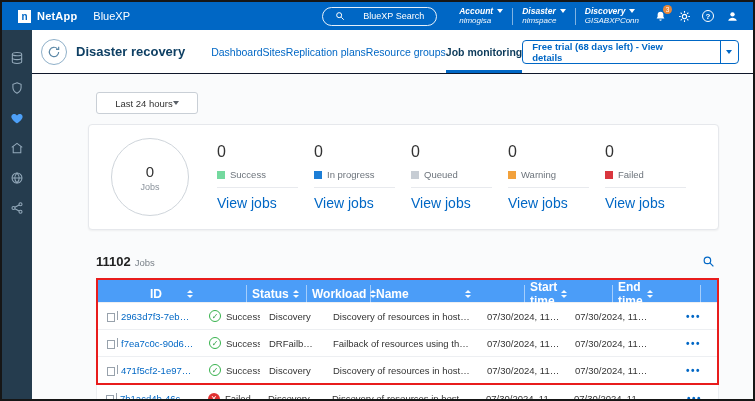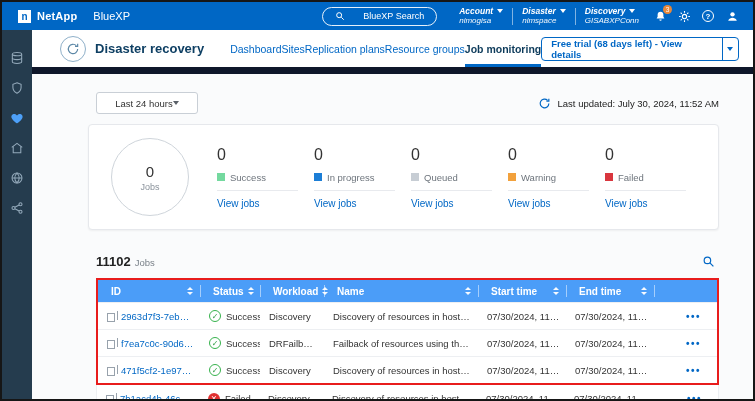--- a/index.html
+++ b/index.html
@@ -35,22 +35,22 @@
 
   
   .sidebar { position:absolute; top:28px; left:0; bottom:0; width:30px; background:#253c4e;
              display:flex; flex-direction:column; align-items:center; padding-top:20px; gap:15px; }
   .side-icon { width:15px; height:15px; color:#93a9ba; cursor:pointer; display:flex;
                align-items:center; justify-content:center; }
   .side-icon.active { color:#4da0f8; }
 
   
   .main { position:absolute; top:28px; left:30px; right:0; bottom:0; background:#fafbfc; overflow:hidden; }
-  .page-header { height:44px; background:#fff; border-bottom:7px solid #0f172a;
-                 display:flex; align-items:center; padding:0 14px 0 28px; }
+  .page-header { height:44px; background:#fff; border-bottom:1px solid #0f172a;
+                 display:flex; align-items:center; padding:0 14px 0 9px; }
   .dr-icon { width:26px; height:26px; border-radius:50%; border:1px solid #8fb0c9; color:#5b87a6;
              display:flex; align-items:center; justify-content:center; margin-right:9px; flex:none; }
   .page-title { font-size:13px; font-weight:600; color:#0e3f63; white-space:nowrap; }
   .tabs { display:flex; margin-left:26px; height:100%; align-items:center; }
   .tab { font-size:10.5px; color:#0067C5; height:100%; display:flex; align-items:center;
          position:relative; cursor:pointer; white-space:nowrap; }
   .tab.active { color:#0c3a5a; font-weight:bold; }
   .tab.active::after { content:""; position:absolute; left:0; right:0; bottom:0; height:3px; background:#0067C5; }
   .trial-btn { margin-left:auto; display:flex; align-items:stretch; border:1px solid #0067C5;
                border-radius:4px; overflow:hidden; height:24px; background:#fff; cursor:pointer;gap:24px; }
@@ -74,31 +74,31 @@
                 display:flex; flex-direction:column; align-items:center; justify-content:center; margin-right:28px; }
   .big-circle .v { font-size:15px; color:#333; }
   .big-circle .l { font-size:9px; color:#8a929b; margin-top:2px; }
   .stat-col { flex:1; padding-right:16px; }
   .stat-value { font-size:16px; color:#333; }
   .stat-label { display:flex; align-items:center; gap:5px; margin-top:8px; font-size:9.5px; color:#6d747c;
                 padding-bottom:7px; border-bottom:1px solid #e8eaee; }
   .stat-square { width:8px; height:8px; flex:none; }
   .sq-0 { background:#74d99f; } .sq-1 { background:#1c7ed6; } .sq-2 { background:#c7cdd4; }
   .sq-3 { background:#f2a13c; } .sq-4 { background:#d9363e; }
-  .stat-link { margin-top:7px; font-size:10px; color:#0067C5; cursor:pointer; }
+  .stat-link { margin-top:7px; font-size:14px; color:#0067C5; cursor:pointer; }
 
   .jobs-head { display:flex; justify-content:space-between; align-items:center; margin:22px 38px 0 64px; }
   .jobs-count { font-size:13px; font-weight:bold; color:#222; }
   .jobs-suffix { font-size:9.5px; color:#7a8189; margin-left:4px; font-weight:normal; }
 
   .table-wrap { margin:8px 34px 0 64px; border:2px solid #e81c1c; background:#fff; }
   .tgrid { display:grid; grid-template-columns:102px 60px 64px 154px 88px 88px 1fr; }
   .t-header { background:#4b9df8; height:22px; }
-  .th { display:flex; align-items:center; color:#fff; font-size:10px; font-weight:bold;
-        padding:0 7px 0 13px; position:relative; cursor:pointer; }
+  .th { display:flex; align-items:center; color:#fff; font-size:12px; font-weight:bold;
+        padding:0 7px 0 6px; position:relative; cursor:pointer;margin-left:46px; }
   .th + .th::before { content:""; position:absolute; left:0; top:5px; bottom:5px; width:1px;
                       background:rgba(255,255,255,.5); }
   .sort { margin-left:auto; display:flex; flex-direction:column; gap:1.5px; padding-left:4px; }
   .sort .up { width:0; height:0; border-left:3px solid transparent; border-right:3px solid transparent;
               border-bottom:3.5px solid rgba(255,255,255,.95); }
   .sort .dn { width:0; height:0; border-left:3px solid transparent; border-right:3px solid transparent;
               border-top:3.5px solid rgba(255,255,255,.95); }
   .t-row { height:27px; background:#fff; border-top:1px solid #edeff2; font-size:9.5px; color:#333;
            align-items:center; }
   .t-row:first-of-type { border-top:none; }
@@ -254,27 +254,20 @@
             <span class="caret-b"></span>
           </span>
       </div>
     </div>
 
     <div class="filter-row">
       <div class="time-select">
         <span>Last 24 hours</span>
         <span class="caret-g"></span>
       </div>
-      <div class="last-updated">
-        <svg width="13" height="13" viewBox="0 0 24 24" fill="none" stroke="#0067C5" stroke-width="2.2">
-            <path d="M20 12a8 8 0 1 1-2.3-5.7"></path>
-            <polyline points="20 3 20 7.5 15.5 7.5"></polyline>
-          </svg>
-        <span>Last updated: July 30, 2024, 11:52 AM</span>
-      </div>
     </div>
 
     <div class="stats-card">
       <div class="big-circle">
         <span class="v">0</span>
         <span class="l">Jobs</span>
       </div>
       <div class="stat-col">
         <div class="stat-value">0</div>
         <div class="stat-label">

